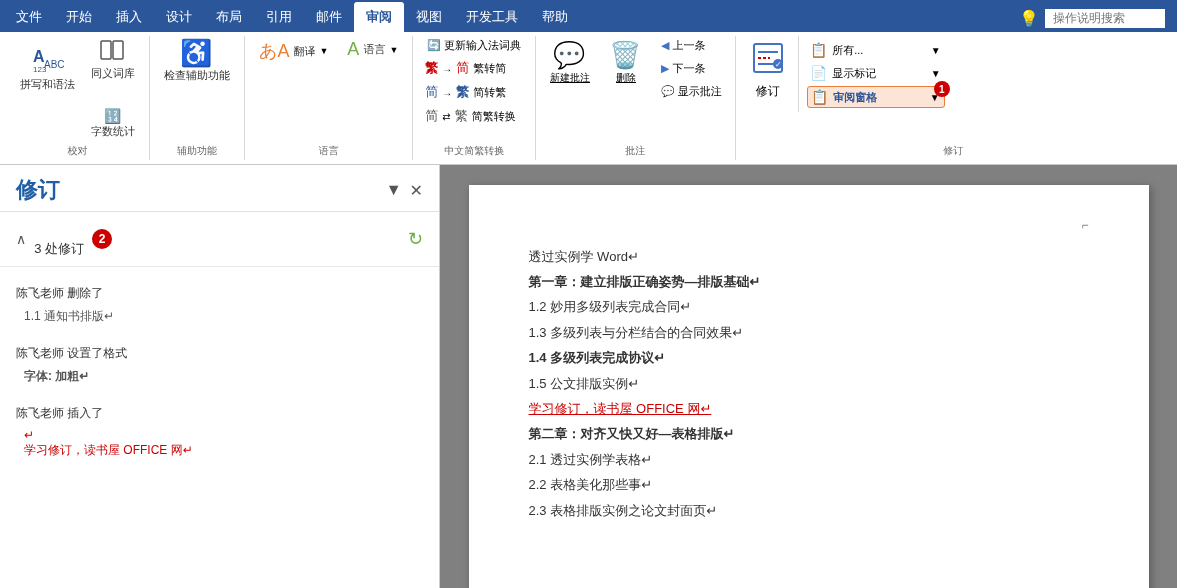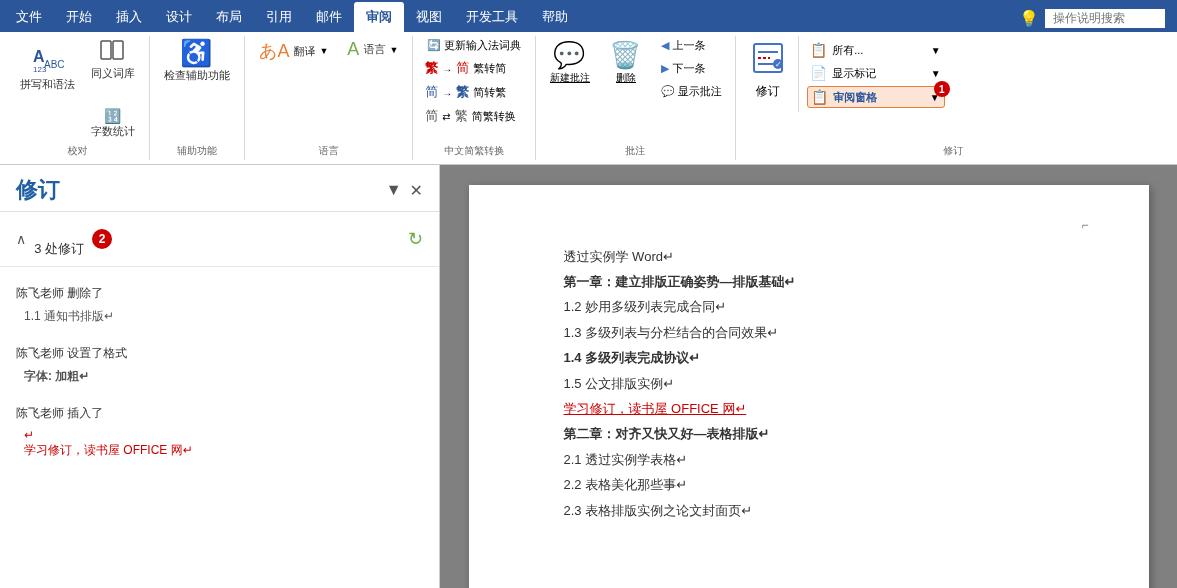--- a/index.html
+++ b/index.html
@@ -44,21 +44,21 @@
     .review-item { padding: 10px 16px; }
     .review-item-author { color: #333; font-size: 12px; margin-bottom: 6px; }
     .review-item-text { color: #555; font-size: 12px; padding-left: 8px; }
     .review-item-bold { font-weight: bold; }
     .review-item-inserted { color: #c00; font-size: 12px; padding-left: 8px; }
 
     
     .doc-area { flex: 1; background: #808080; display: flex; justify-content: center; padding: 20px; overflow-y: auto; }
     .doc-page { background: #fff; width: 100%; max-width: 680px; padding: 30px 60px; font-size: 13px; line-height: 1.8; box-shadow: 2px 2px 8px rgba(0,0,0,0.3); }
 
-    .doc-line { margin-bottom: 2px; color: #333; margin-left: 35px; }
+    .doc-line { margin-bottom: 2px; color: #333; }
     .doc-line.bold { font-weight: bold; }
     .doc-line.red-link { color: #c00; text-decoration: underline; }
     .small-btn { padding: 2px 6px; cursor: pointer; border-radius: 3px; font-size: 11px; display: flex; align-items: center; gap: 3px; white-space: nowrap; }
 
     .trad-section { display: flex; flex-direction: column; gap: 2px; }
     .trad-row { display: flex; align-items: center; gap: 4px; cursor: pointer; padding: 2px 4px; border-radius: 3px; font-size: 11px; }
     .big-btn { display: flex; flex-direction: column; align-items: center; padding: 4px 6px; cursor: pointer; min-width: 48px; border-radius: 3px; }
     .big-btn .icon { font-size: 26px; }
     .big-btn .label { font-size: 10px; white-space: nowrap; text-decoration: underline; }
     .nav-small { display: flex; align-items: center; gap: 3px; padding: 2px 5px; cursor: pointer; border-radius: 3px; font-size: 11px; white-space: nowrap; }

